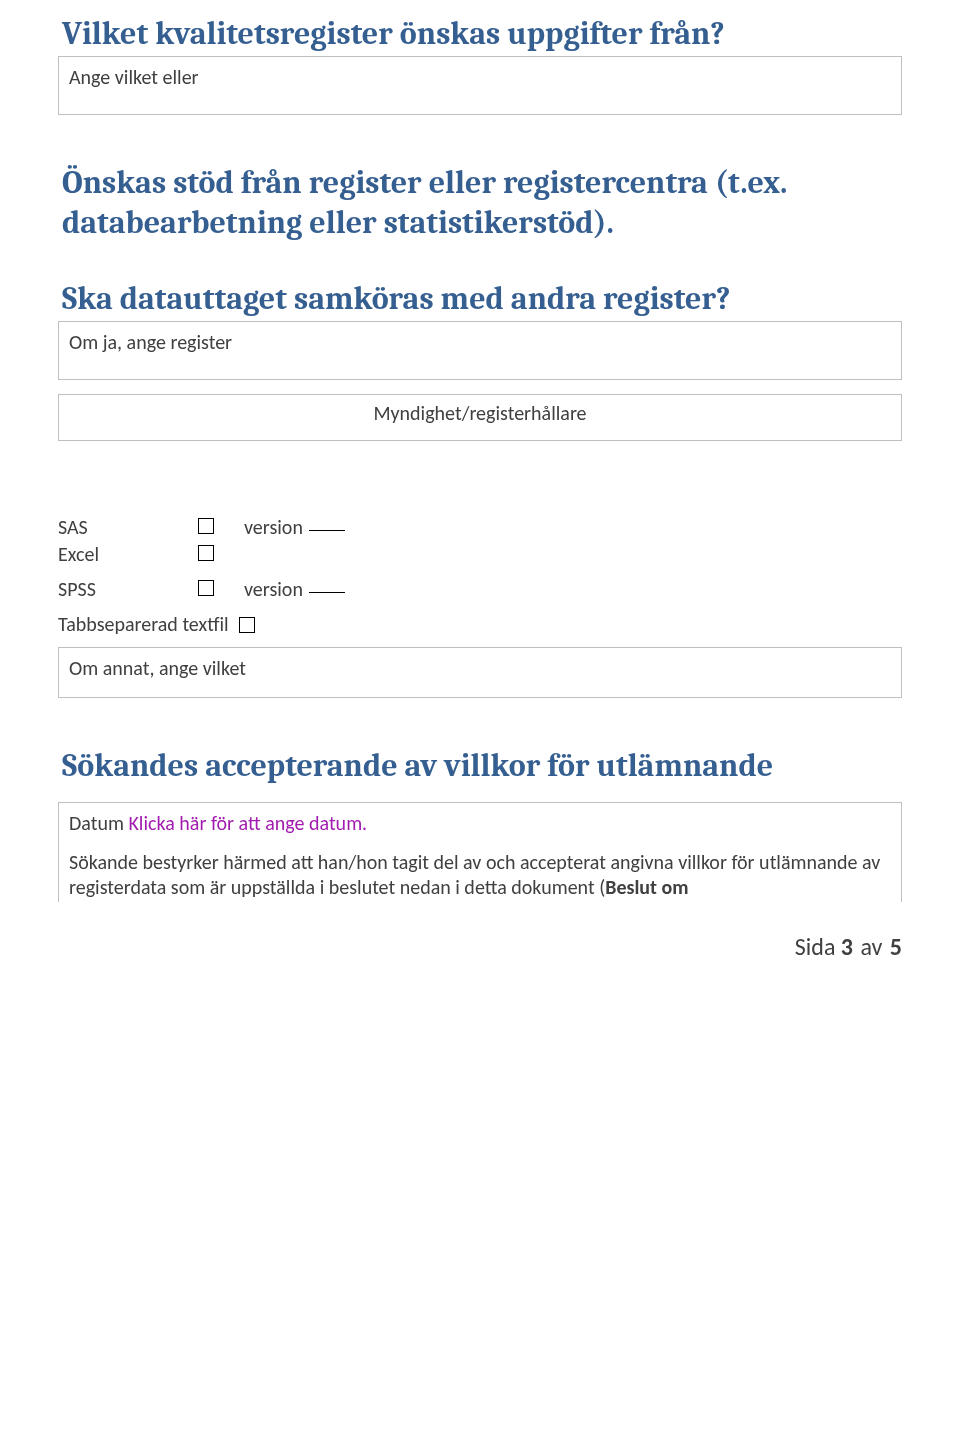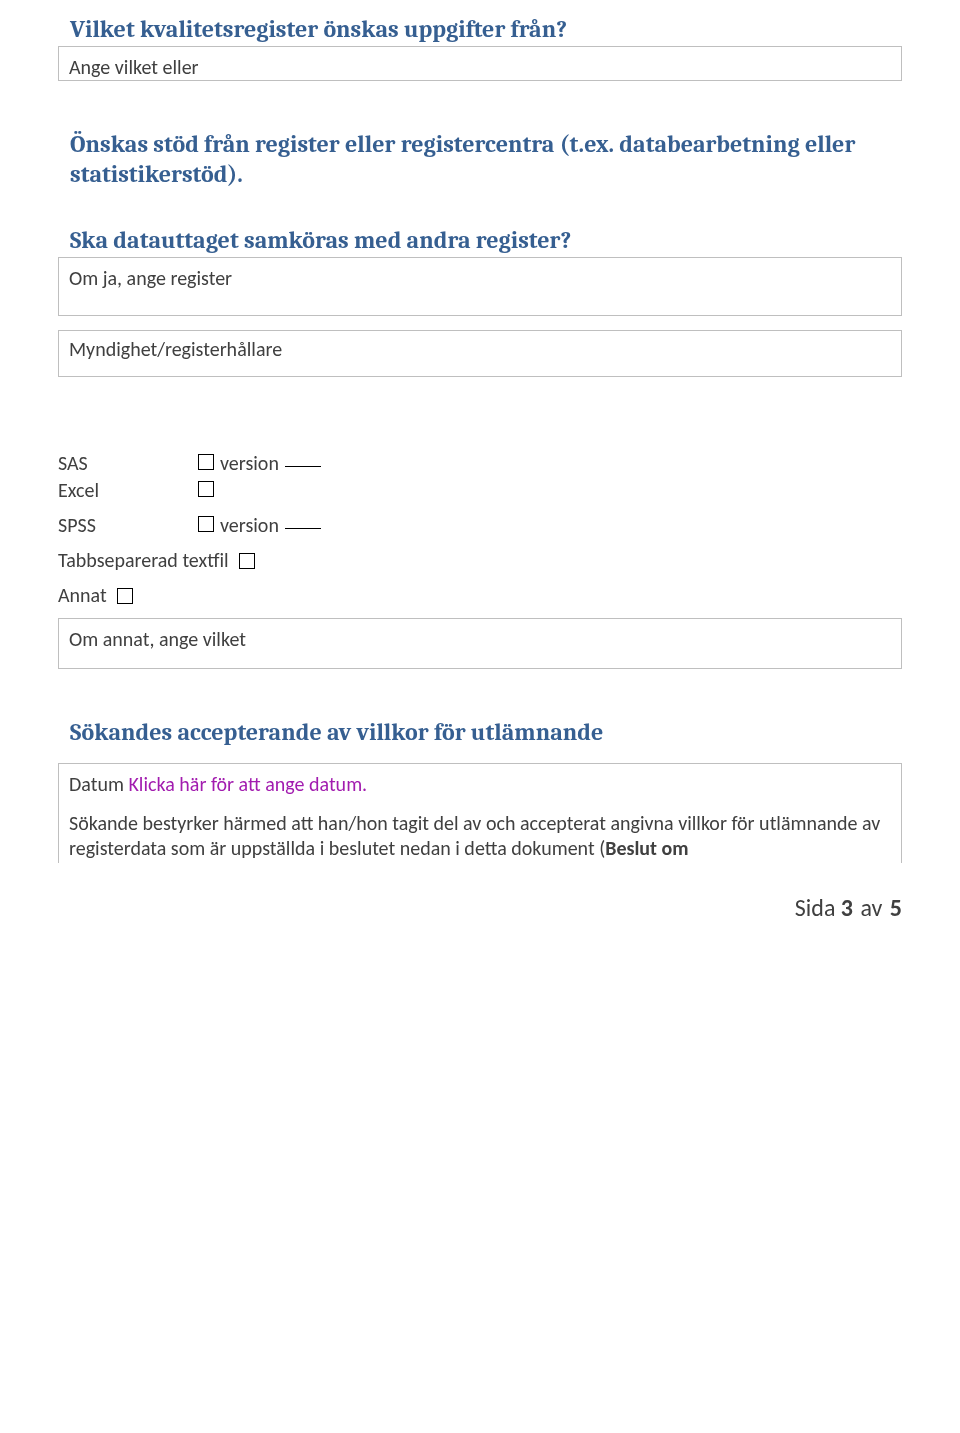--- a/index.html
+++ b/index.html
@@ -12,50 +12,50 @@
     font-size: 20px;
     line-height: 1.25;
     padding: 8px 0;
   }
   .page {
     padding: 0 58px;
   }
   .heading {
     font-family: Cambria, Georgia, "Times New Roman", serif;
     color: #365f91;
-    font-size: 24px;
+    font-size: 32px;
     font-weight: 700;
-    margin: 6px 0 2px 12px;
+    margin: 6px 0 2px 4px;
   }
   .box {
     border: 1px solid #bfbfbf;
-    padding: 8px 10px 0 10px;
+    padding: 8px 10px 24px 10px;
     margin-bottom: 14px;
     background: #fff;
   }
   .box.tall { padding: 8px 10px 56px 10px; }
-  .box.tight { padding: 4px 10px 4px 10px; }
+  .box.tight { padding: 4px 10px 4px 10px; text-align: center; }
   .box.medium { padding: 8px 10px 24px 10px; }
   .box.noborder-bottom { border-bottom: none; margin-bottom: 0; }
   .label-line { display: block; }
   .spacer { height: 28px; }
   .format-row {
     display: flex;
     align-items: baseline;
     margin: 0 0 2px 0;
   }
   .format-label { width: 140px; }
   .chk {
     display: inline-block;
     width: 16px; height: 16px;
     border: 1.5px solid #000;
     vertical-align: -2px;
     margin-right: 6px;
   }
-  .version-word { margin-right: 4px; }
+  .version-word { margin-right: 4px; margin-left: 24px; }
   .version-line { display: inline-block; width: 36px; border-bottom: 1px solid #000; transform: translateY(-3px); margin-left: 2px; }
   .format-section { margin-top: 4px; }
   .format-block { margin-top: 10px; margin-bottom: 10px; }
   .placeholder { color: #a21caf; }
   .footer {
     margin-top: 30px;
     text-align: right;
     padding-right: 58px;
     font-size: 24px;
     color: #404040;
@@ -105,24 +105,20 @@
         <span class="format-label">SPSS</span>
         <span class="chk"></span>
         <span class="version-word">version</span>
         <span class="version-line"></span>
       </div>
     </div>
     <div class="format-block">
       <span>Tabbseparerad textfil</span>
       <span class="chk" style="margin-left:6px;"></span>
     </div>
-    <div class="format-block">
-      <span>Annat</span>
-      <span class="chk" style="margin-left:6px;"></span>
-    </div>
   </div>
   <div class="box" style="padding-bottom:16px;">
     <span>Om annat, ange vilket</span>
   </div>
 
   <div class="spacer"></div>
 
   <div class="heading">Sökandes accepterande av villkor för utlämnande</div>
   <div style="height:14px;"></div>
   <div class="box noborder-bottom" style="padding-bottom:2px;">

